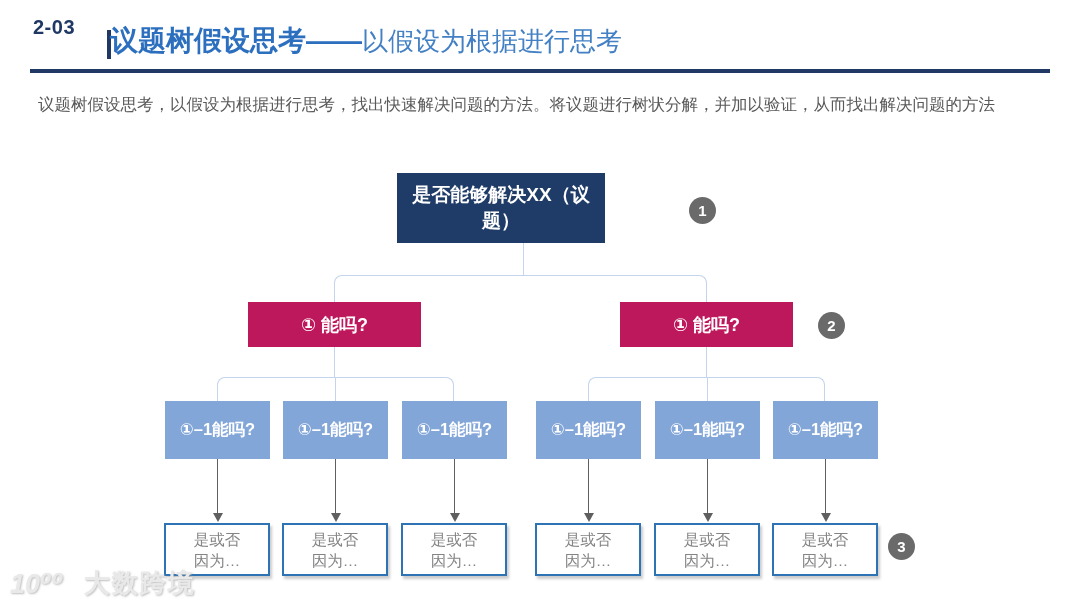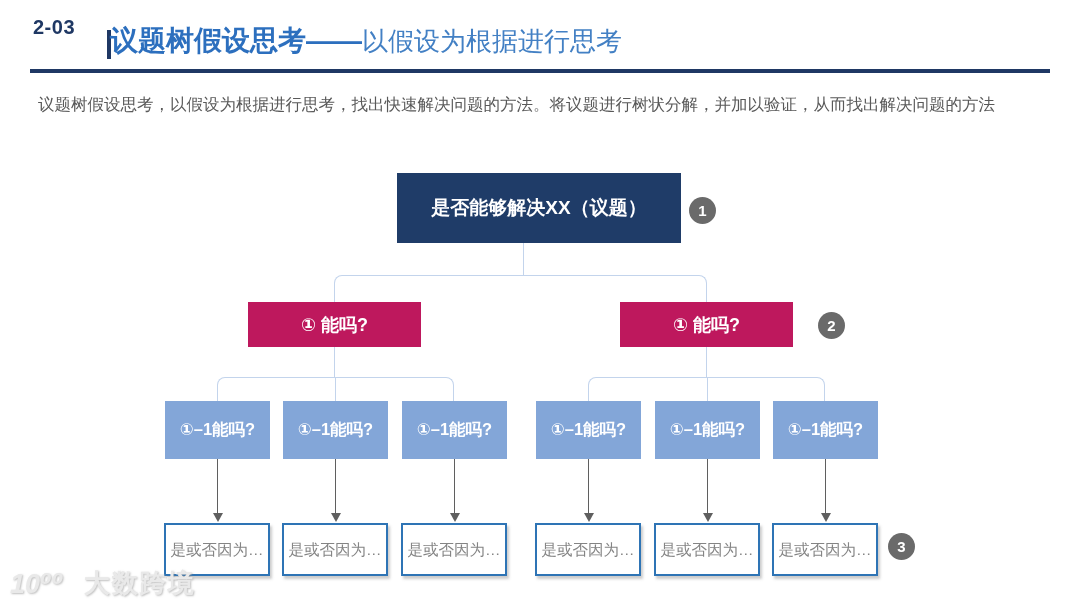--- a/index.html
+++ b/index.html
@@ -11,26 +11,26 @@
   .hdr-code{position:absolute;left:33px;top:16px;font-size:20px;font-weight:800;color:#1F3864;letter-spacing:.5px;}
   .hdr-bar{position:absolute;left:107px;top:30px;width:4px;height:29px;background:#1F3864;}
   .hdr-title{position:absolute;left:110px;top:22px;white-space:nowrap;}
   .hdr-title .bold{font-size:28px;font-weight:800;color:#2C6FBE;}
   .hdr-title .rest{font-size:26px;font-weight:400;color:#4380C4;}
   .hdr-rule{position:absolute;left:30px;top:69px;width:1020px;height:4px;background:#1F3864;}
   
   .desc{position:absolute;left:38px;top:88px;width:1006px;font-size:16.5px;line-height:33px;color:#595959;}
   
   .node{position:absolute;display:flex;align-items:center;justify-content:center;text-align:center;box-sizing:border-box;}
-  .root{left:397px;top:173px;width:284px;height:70px;background:#1F3C68;color:#fff;font-size:19px;font-weight:700;}
+  .root{left:397px;top:173px;width:208px;height:70px;background:#1F3C68;color:#fff;font-size:19px;font-weight:700;}
   .lvl2{top:302px;width:173px;height:45px;background:#be185d;color:#fff;font-size:18px;font-weight:600;}
   .lvl2.l{left:248px;} .lvl2.r{left:620px;}
   .lvl3{top:401px;width:105px;height:58px;background:#83A6D8;color:#fff;font-size:16.5px;font-weight:600;}
   .leaf{top:523px;width:106px;height:53px;background:#fff;border:2.5px solid #2E74B5;color:#848484;
-        font-size:15.5px;line-height:21px;box-shadow:1.5px 2.5px 2.5px rgba(110,110,110,.35);}
+        font-size:15.5px;line-height:21px;flex-direction:column;box-shadow:1.5px 2.5px 2.5px rgba(110,110,110,.35);}
   .x1{left:165px;} .x2{left:283px;} .x3{left:402px;} .x4{left:536px;} .x5{left:655px;} .x6{left:773px;}
   .lx1{left:164px;} .lx2{left:282px;} .lx3{left:401px;} .lx4{left:535px;} .lx5{left:654px;} .lx6{left:772px;}
   
   .vline{position:absolute;width:0;border-left:1.5px solid #C3D4EC;}
   .bracket{position:absolute;border:1.5px solid #C3D4EC;border-bottom:none;border-radius:8px 8px 0 0;box-sizing:border-box;}
   .v-root{left:523px;top:243px;height:33px;}
   .br1{left:334px;top:275px;width:373px;height:27px;}
   .v2l{left:334px;top:347px;height:31px;}
   .v2r{left:706px;top:347px;height:31px;}
   .br2l{left:217px;top:377px;width:237px;height:24px;}

